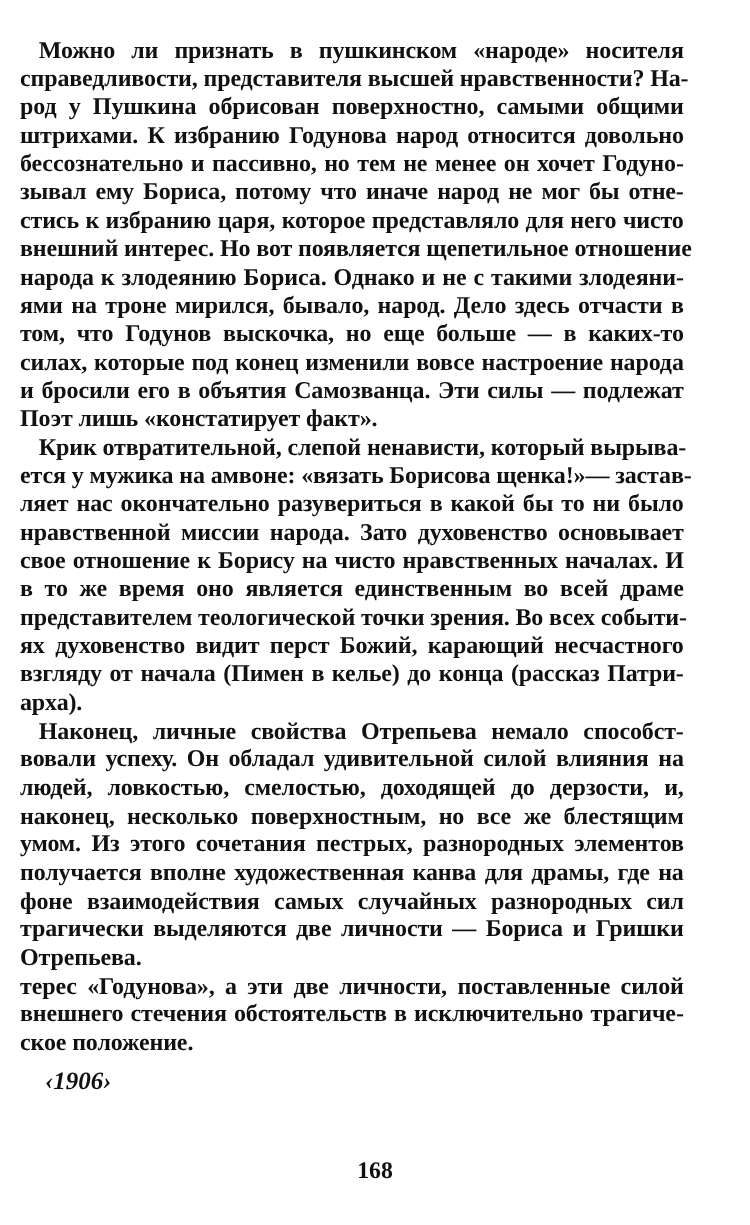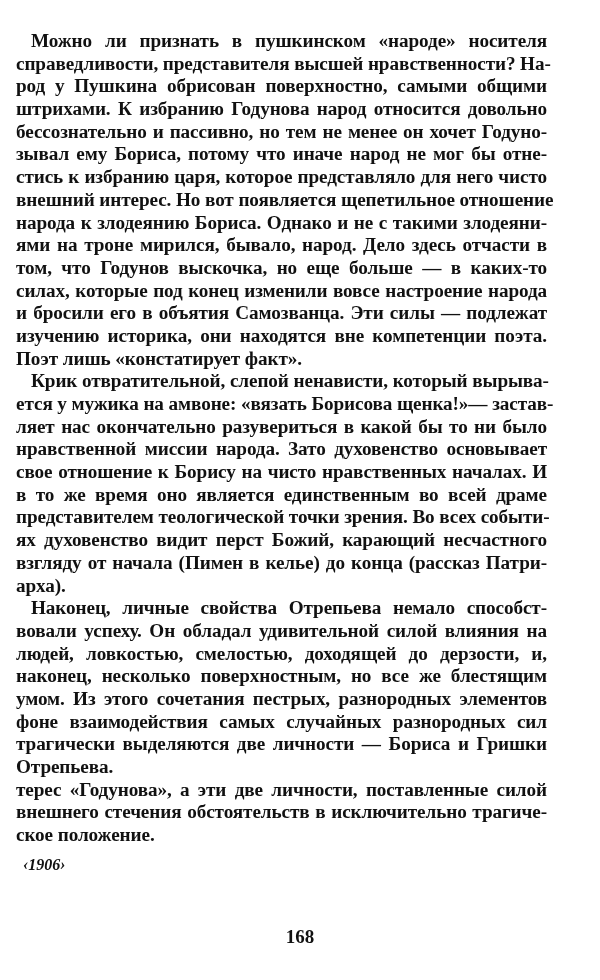--- a/index.html
+++ b/index.html
@@ -33,23 +33,23 @@
       letter-spacing: -0.1px;
     }
     .line.last {
       text-align-last: left;
     }
     .line.indent {
       padding-left: 15px;
     }
     .date {
       position: absolute;
-      left: 23px;
+      left: 36px;
       top: 855px;
-      font-size: 16px;
+      font-size: 20px;
       font-style: italic;
       font-weight: bold;
       line-height: 20px;
     }
     .page-number {
       position: absolute;
       left: 0;
       width: 600px;
       top: 926px;
       text-align: center;
@@ -69,41 +69,41 @@
     <span class="line">штрихами. К избранию Годунова народ относится довольно</span>
     <span class="line">бессознательно и пассивно, но тем не менее он хочет Годуно-</span>
     <span class="line">зывал ему Бориса, потому что иначе народ не мог бы отне-</span>
     <span class="line">стись к избранию царя, которое представляло для него чисто</span>
     <span class="line">внешний интерес. Но вот появляется щепетильное отношение</span>
     <span class="line">народа к злодеянию Бориса. Однако и не с такими злодеяни-</span>
     <span class="line">ями на троне мирился, бывало, народ. Дело здесь отчасти в</span>
     <span class="line">том, что Годунов выскочка, но еще больше — в каких-то</span>
     <span class="line">силах, которые под конец изменили вовсе настроение народа</span>
     <span class="line">и бросили его в объятия Самозванца. Эти силы — подлежат</span>
-    <span class="line">изучению историка, они находятся вне компетенции поэта.</span>
     <span class="line last">Поэт лишь «констатирует факт».</span>
   </div>
   <div>
     <span class="line indent">Крик отвратительной, слепой ненависти, который вырыва-</span>
     <span class="line">ется у мужика на амвоне: «вязать Борисова щенка!»— застав-</span>
     <span class="line">ляет нас окончательно разувериться в какой бы то ни было</span>
     <span class="line">нравственной миссии народа. Зато духовенство основывает</span>
     <span class="line">свое отношение к Борису на чисто нравственных началах. И</span>
     <span class="line">в то же время оно является единственным во всей драме</span>
     <span class="line">представителем теологической точки зрения. Во всех событи-</span>
     <span class="line">ях духовенство видит перст Божий, карающий несчастного</span>
     <span class="line">взгляду от начала (Пимен в келье) до конца (рассказ Патри-</span>
     <span class="line last">арха).</span>
   </div>
   <div>
     <span class="line indent">Наконец, личные свойства Отрепьева немало способст-</span>
     <span class="line">вовали успеху. Он обладал удивительной силой влияния на</span>
     <span class="line">людей, ловкостью, смелостью, доходящей до дерзости, и,</span>
     <span class="line">наконец, несколько поверхностным, но все же блестящим</span>
     <span class="line">умом. Из этого сочетания пестрых, разнородных элементов</span>
+    <span class="line">получается вполне художественная канва для драмы, где на</span>
     <span class="line">фоне взаимодействия самых случайных разнородных сил</span>
     <span class="line">трагически выделяются две личности — Бориса и Гришки</span>
     <span class="line last">Отрепьева.</span>
   </div>
   <div>
     <span class="line">терес «Годунова», а эти две личности, поставленные силой</span>
     <span class="line">внешнего стечения обстоятельств в исключительно трагиче-</span>
     <span class="line last">ское положение.</span>
   </div>
 </div>

